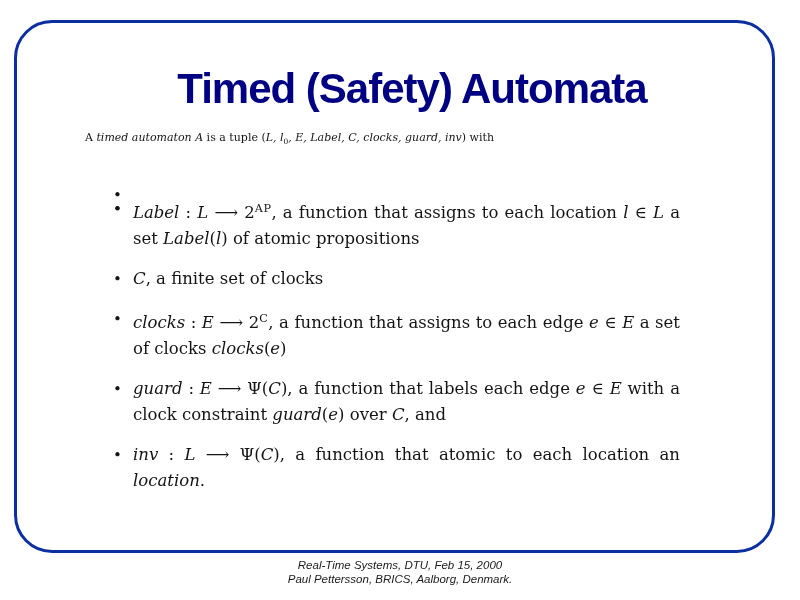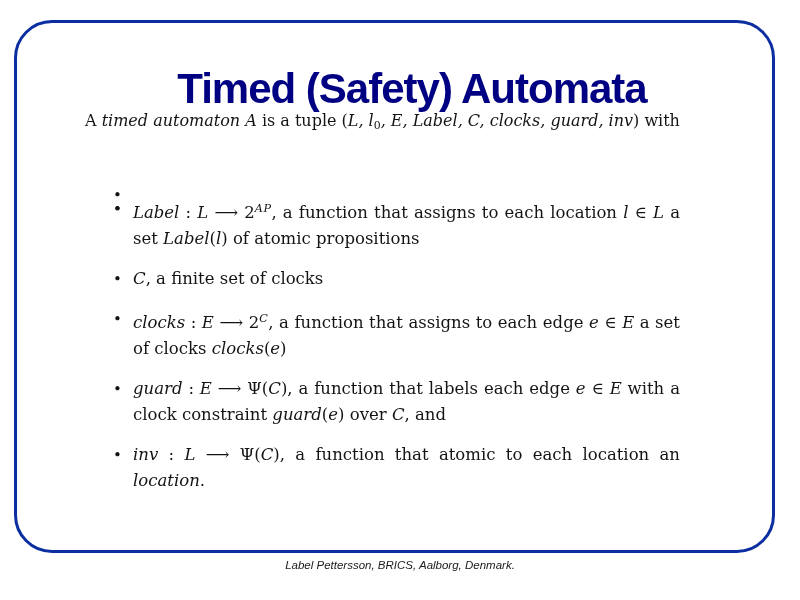--- a/index.html
+++ b/index.html
@@ -39,24 +39,24 @@
     font-family: "Liberation Sans", "DejaVu Sans", sans-serif;
     font-weight: bold;
     font-size: 42px;
     line-height: 46px;
     letter-spacing: -1px;
     color: var(--title, #000082);
   }
   .intro {
     position: absolute;
     left: 85px;
-    top: 108px;
+    top: 125px;
     width: 640px;
     margin: 0;
-    font-size: 16px;
+    font-size: 11px;
     line-height: 26px;
     white-space: nowrap;
   }
   .bullets {
     position: absolute;
     left: 113px;
     top: 182px;
     width: 567px;
     margin: 0;
     padding: 0;
@@ -75,21 +75,21 @@
     left: 0;
     top: 0;
     width: 14px;
     line-height: 26px;
     font-size: 15px;
     text-align: left;
   }
   .seg-n { font-style: normal; }
   .seg-i { font-style: italic; }
   .seg-cal { font-style: italic; font-family: "DejaVu Serif", serif; }
-  .seg-sup { font-style: italic; font-size: 68%; vertical-align: 6px; letter-spacing: 0.5px; }
+  .seg-sup { font-size: 68%; vertical-align: 6px; letter-spacing: 0.5px; }
   .seg-sub { font-style: normal; font-size: 68%; vertical-align: -3px; }
   .footer {
     position: absolute;
     left: 0;
     top: 559px;
     width: 800px;
     text-align: center;
     font-family: "Liberation Sans", "DejaVu Sans", sans-serif;
     font-style: italic;
     font-size: 11.5px;
@@ -130,15 +130,16 @@
       <span class="marker">•</span>
       <span><span class="seg-i">guard</span><span class="seg-n"> : </span><span class="seg-i">E</span><span class="seg-n"> ⟶ Ψ(</span><span class="seg-i">C</span><span class="seg-n">), a function that labels each edge </span><span class="seg-i">e</span><span class="seg-n"> ∈ </span><span class="seg-i">E</span><span class="seg-n"> with a clock constraint </span><span class="seg-i">guard</span><span class="seg-n">(</span><span class="seg-i">e</span><span class="seg-n">) over </span><span class="seg-i">C</span><span class="seg-n">, and</span></span>
     </li>
     <li>
       <span class="marker">•</span>
       <span><span class="seg-i">inv</span><span class="seg-n"> : </span><span class="seg-i">L</span><span class="seg-n"> ⟶ Ψ(</span><span class="seg-i">C</span><span class="seg-n">), a function that atomic to each location an </span><span class="seg-i">location</span><span class="seg-n">.</span></span>
     </li>
   </ul>
 
   <div class="footer">
-    <div>Label Pettersson, BRICS, Aalborg, Denmark.</div>
+    <div>Real-Time Systems, DTU, Feb 15, 2000</div>
+    <div>Paul Pettersson, BRICS, Aalborg, Denmark.</div>
   </div>
 </div>
 
 </body></html>

